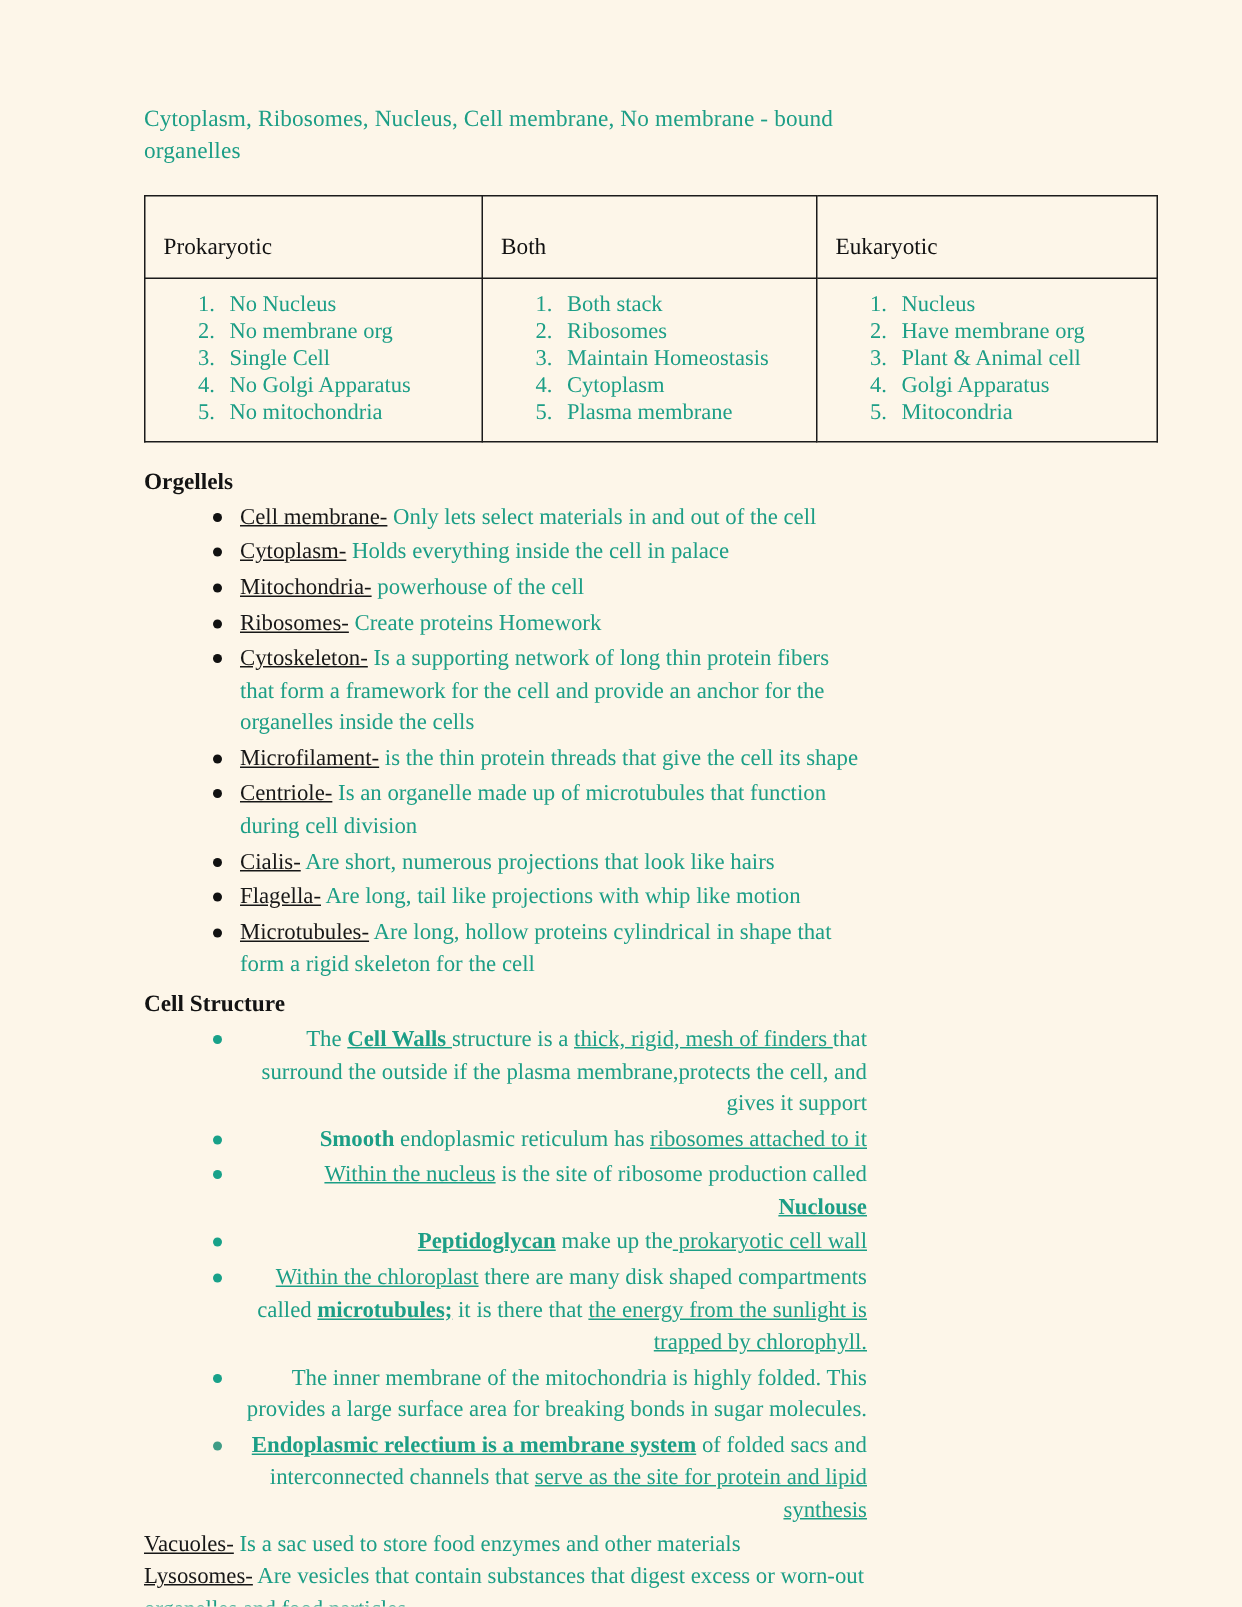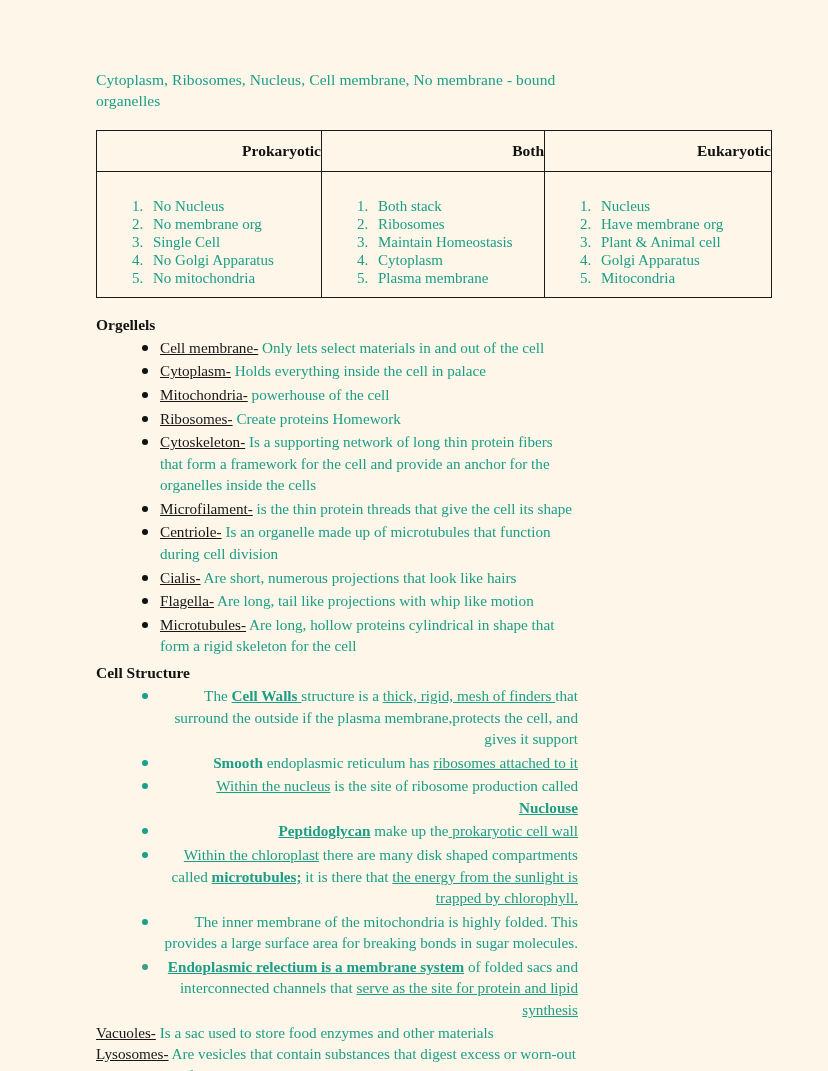--- a/index.html
+++ b/index.html
@@ -41,29 +41,29 @@
     width: 636px;
     table-layout: fixed;
     margin: 0 0 18px 0;
   }
   .cmp-table th, .cmp-table td {
     border: 1.6px solid #1b1b1b;
     vertical-align: top;
     padding: 0;
   }
   .cmp-table th {
-    text-align: right;
+    text-align: left;
     font-size: 15.5px;
-    font-weight: bold;
+    font-weight: normal;
     color: #111;
-    padding: 11px 0 9px 12px;
+    padding: 25px 0 9px 12px;
     height: 20px;
   }
   .cmp-table td {
-    padding: 25px 6px 10px 6px;
+    padding: 8px 6px 10px 6px;
     margin-left: 16px;
   }
   .cmp-table ol {
     margin: 0;
     padding: 0 0 0 44px;
     list-style-position: outside;
   }
   .cmp-table ol li {
     color: #1c9e86;
     font-size: 15px;

